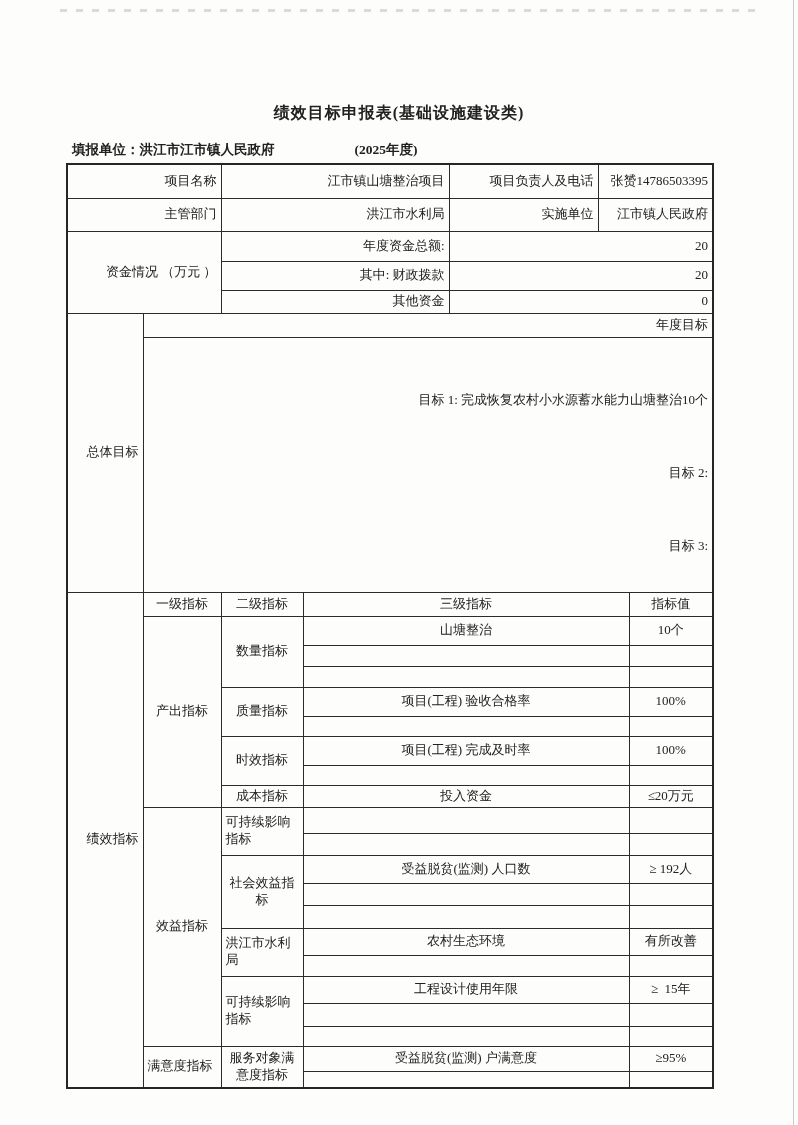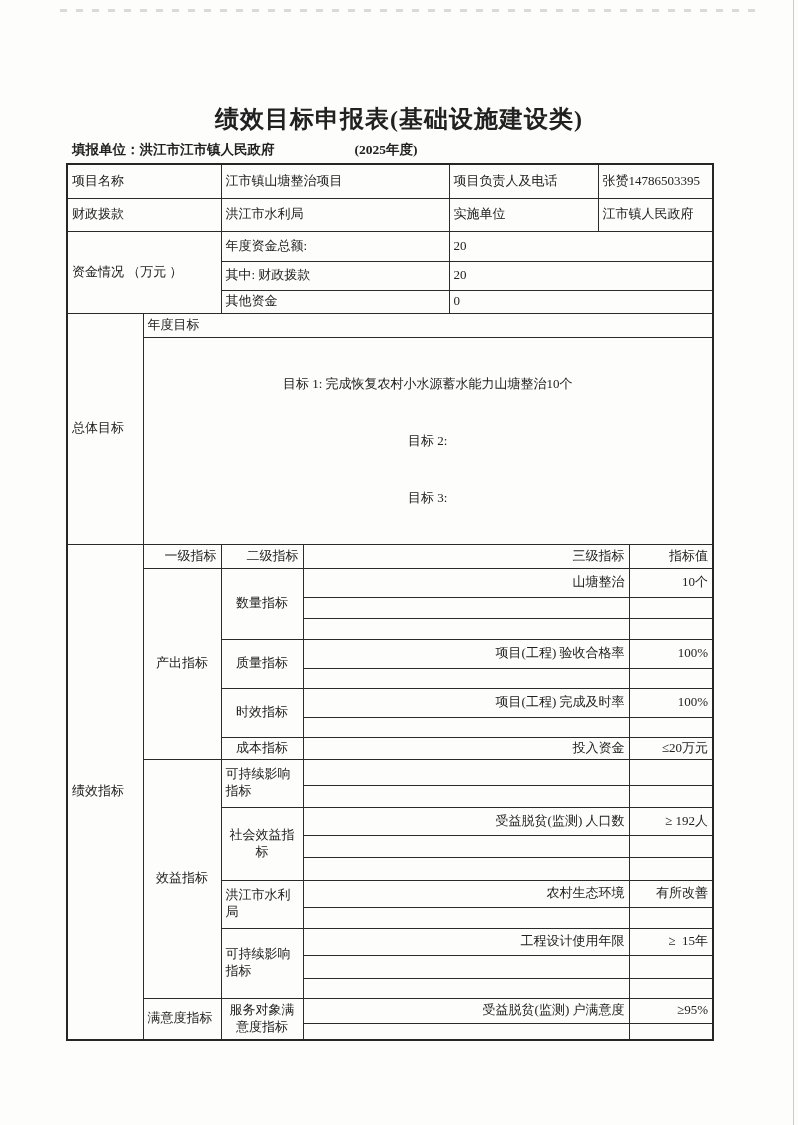--- a/index.html
+++ b/index.html
@@ -13,46 +13,46 @@
     position:absolute;top:9px;left:60px;width:700px;height:3px;
     background:repeating-linear-gradient(90deg,#9a9a9a 0 7px,transparent 7px 16px);
     opacity:.35;
   }
   .scan-edge-line{
     position:absolute;top:0;right:4px;width:1px;height:1125px;
     background:#b5b5b5;opacity:.7;
   }
   .doc-title{
     position:absolute;top:103px;left:0;width:100%;
-    text-align:center;font-size:24px;font-weight:bold;letter-spacing:1px;
+    text-align:center;font-size:16px;font-weight:bold;letter-spacing:1px;
   }
   .unit-line{
     position:absolute;top:141px;left:72px;font-size:13.5px;font-weight:600;
     white-space:pre;
   }
   .unit-year{margin-left:80px;}
   table.form{
     position:absolute;top:163px;left:66px;width:646px;
     border-collapse:collapse;table-layout:fixed;
     border:2px solid #262626;
   }
   table.form td{
     border:1.5px solid #2b2b2b;
     font-size:13px;line-height:1.3;
     padding:1px 4px;vertical-align:middle;
     white-space:pre-wrap;overflow:hidden;
   }
-  td.c{text-align:left;}
-  td.l{text-align:right;}
+  td.c{text-align:right;}
+  td.l{text-align:center;}
   td.lv1{text-align:center;padding:1px 2px;}
   td.lv1l{text-align:left;padding:1px 4px;}
   td.lv2{text-align:center;padding:1px 1px;font-size:12.5px;}
   td.lv2l{text-align:left;padding:1px 3px;font-size:12.5px;}
   td.goals{vertical-align:top;padding:3px 4px 0 6px;}
-  .goal-line{line-height:23px;text-align:center;}
+  .goal-line{line-height:23px;text-align:right;margin-top:16px;}
   td.val{padding-left:5px;margin-left:43px;}
   tr.rh34{height:34px}tr.rh33{height:33px}tr.rh30{height:30px}tr.rh29{height:29px}
   tr.rh28{height:28px}tr.rh27{height:27px}tr.rh26{height:26px}tr.rh25{height:25px}
   tr.rh24{height:24px}tr.rh23{height:23px}tr.rh22{height:22px}tr.rh21{height:21px}
   tr.rh20{height:20px}tr.rh17{height:17px}tr.rh73{height:73px}
   .note{
     position:absolute;top:912px;left:63px;width:680px;
     font-size:13.5px;line-height:21px;font-weight:600;
     white-space:pre-wrap;text-align:left;
   }
@@ -81,21 +81,21 @@
     </colgroup>
 
     <tbody>
         <tr class="rh34">
       <td class="c" colspan="2">项目名称</td>
       <td class="c" colspan="2">江市镇山塘整治项目</td>
       <td class="c">项目负责人及电话</td>
       <td class="c" colspan="2">张赟14786503395</td>
     </tr>
     <tr class="rh33">
-      <td class="c" colspan="2">财政拨款</td>
+      <td class="c" colspan="2">主管部门</td>
       <td class="c" colspan="2">洪江市水利局</td>
       <td class="c">实施单位</td>
       <td class="c" colspan="2">江市镇人民政府</td>
     </tr>
 
     <tr class="rh30">
       <td class="c" colspan="2" rowspan="3">资金情况 （万元 ）</td>
       <td class="c" colspan="2">年度资金总额:</td>
       <td class="c" colspan="3">20</td>
     </tr>

